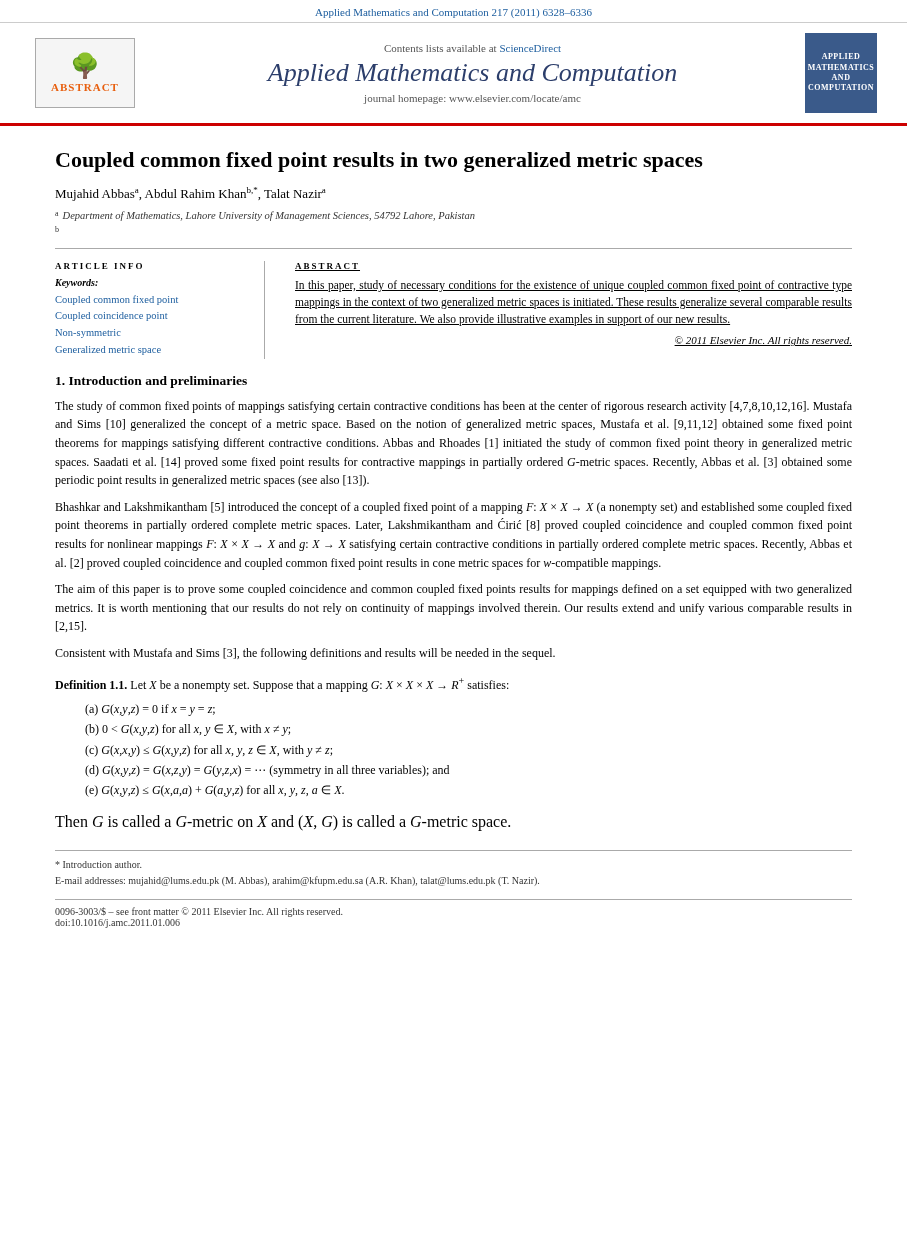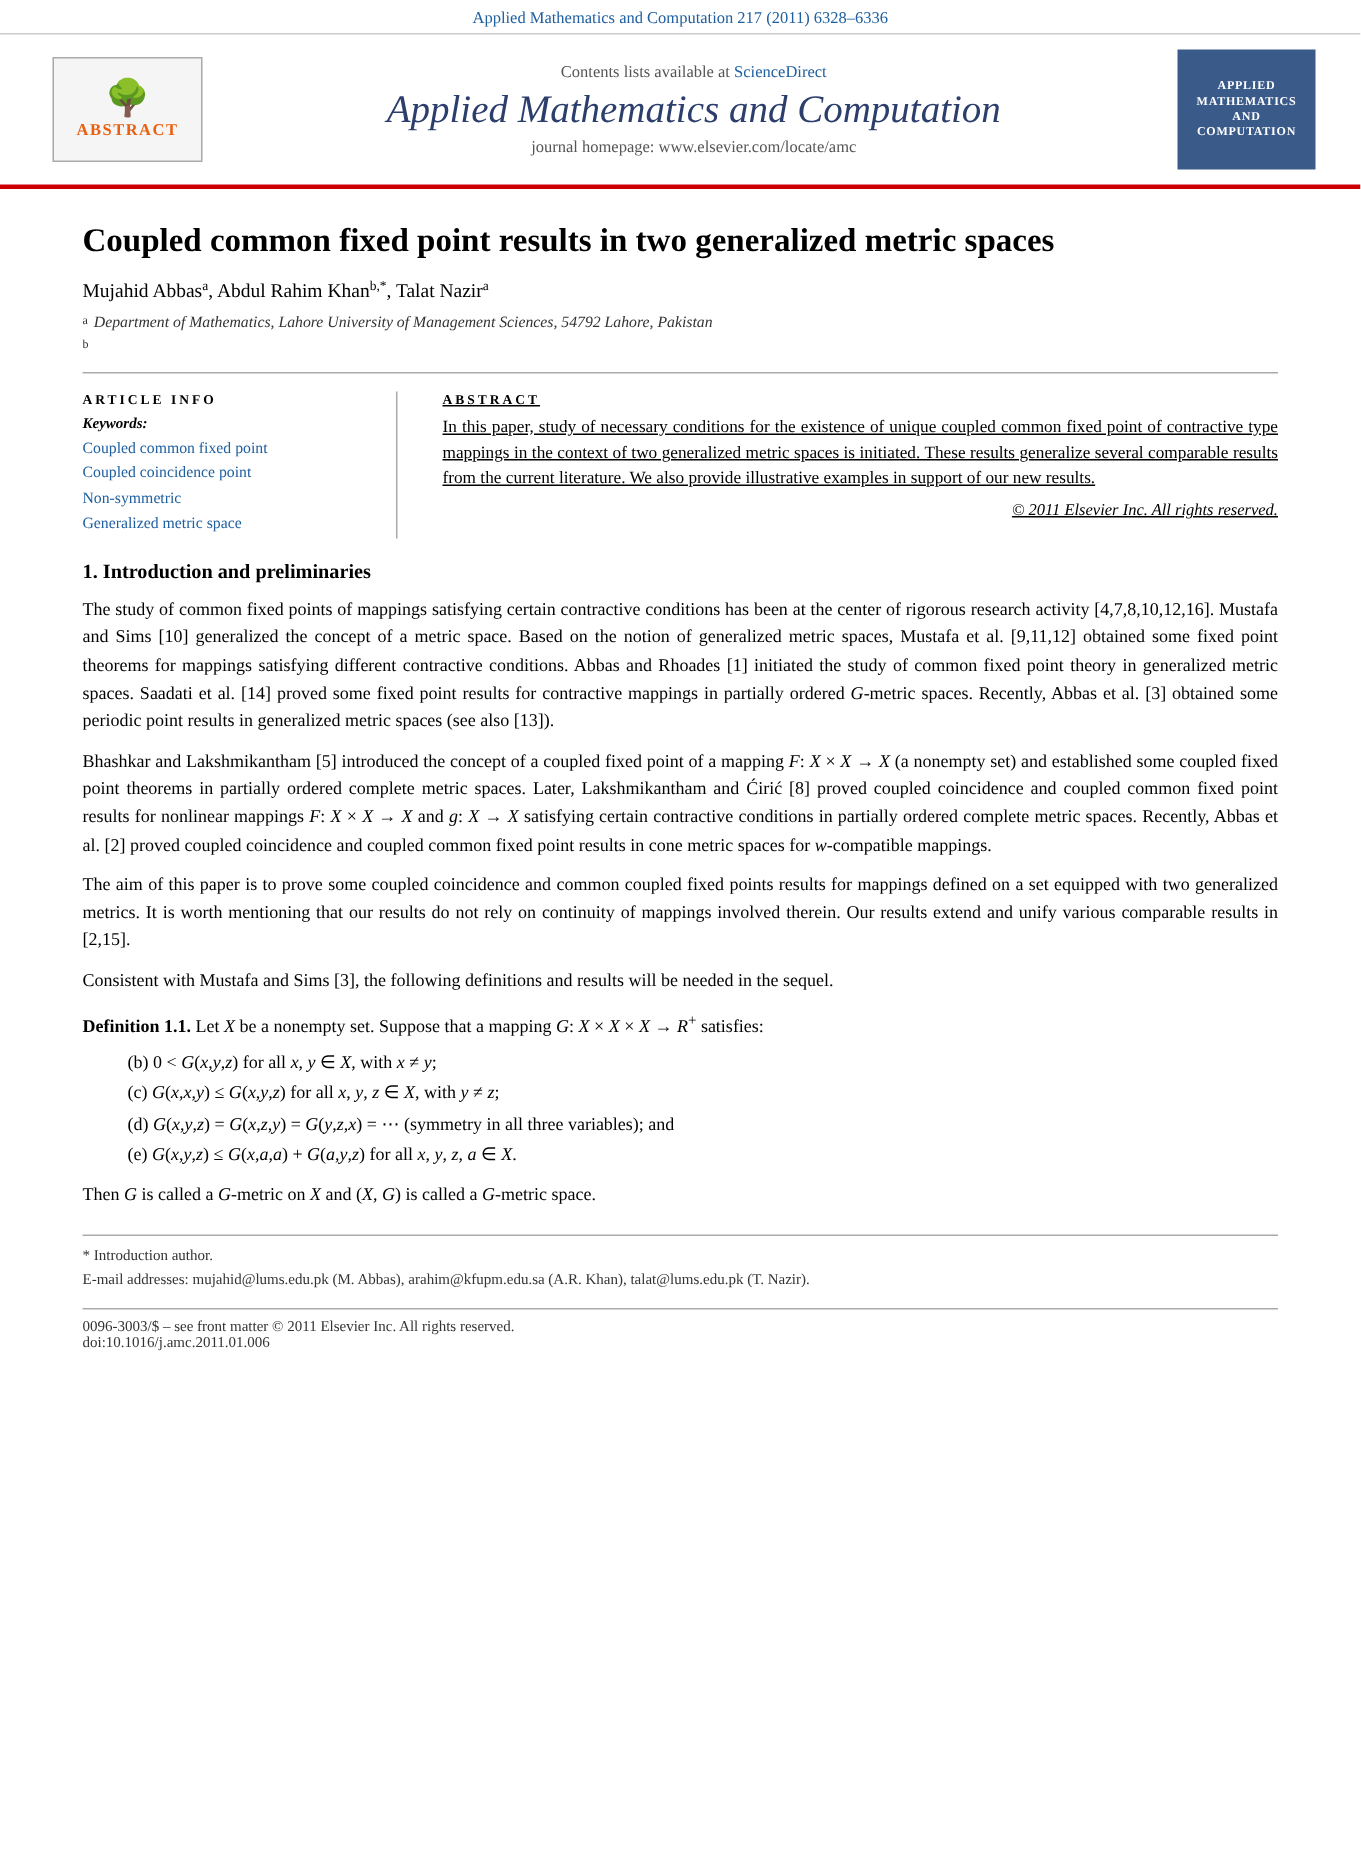--- a/index.html
+++ b/index.html
@@ -84,21 +84,21 @@
       font-weight: normal;
       margin-bottom: 4px;
     }
 
     .journal-homepage {
       font-size: 11px;
       color: #555;
     }
 
     .logo-right {
-      width: 92px;
+      width: 72px;
       height: 80px;
       background: #3a5a8a;
       display: flex;
       flex-direction: column;
       align-items: center;
       justify-content: center;
       color: #fff;
       font-size: 7px;
       text-align: center;
       padding: 4px;
@@ -238,21 +238,21 @@
       margin-left: 30px;
       margin-top: 4px;
     }
 
     .def-list-item {
       line-height: 1.7;
     }
 
     .then-line {
       margin-top: 8px;
-      font-size: 12px;
+      font-size: 16px;
     }
 
     .footer-divider {
       border-top: 1px solid #aaa;
       margin: 16px 0 6px 0;
     }
 
     .footer-notes {
       font-size: 10px;
       color: #333;
@@ -354,20 +354,21 @@
   </div>
 
   <div class="body-text">
     Consistent with Mustafa and Sims [3], the following definitions and results will be needed in the sequel.
   </div>
 
   <div class="definition-block">
     <span class="bold">Definition 1.1.</span>
     <span> Let <span class="italic">X</span> be a nonempty set. Suppose that a mapping <span class="italic">G</span>: <span class="italic">X</span> × <span class="italic">X</span> × <span class="italic">X</span> → <span class="italic">R</span><sup>+</sup> satisfies:</span>
     <div class="def-list">
+      <div class="def-list-item">(a) <span class="italic">G</span>(<span class="italic">x</span>,<span class="italic">y</span>,<span class="italic">z</span>) = 0 if <span class="italic">x</span> = <span class="italic">y</span> = <span class="italic">z</span>;</div>
       <div class="def-list-item">(b) 0 &lt; <span class="italic">G</span>(<span class="italic">x</span>,<span class="italic">y</span>,<span class="italic">z</span>) for all <span class="italic">x</span>, <span class="italic">y</span> ∈ <span class="italic">X</span>, with <span class="italic">x</span> ≠ <span class="italic">y</span>;</div>
       <div class="def-list-item">(c) <span class="italic">G</span>(<span class="italic">x</span>,<span class="italic">x</span>,<span class="italic">y</span>) ≤ <span class="italic">G</span>(<span class="italic">x</span>,<span class="italic">y</span>,<span class="italic">z</span>) for all <span class="italic">x</span>, <span class="italic">y</span>, <span class="italic">z</span> ∈ <span class="italic">X</span>, with <span class="italic">y</span> ≠ <span class="italic">z</span>;</div>
       <div class="def-list-item">(d) <span class="italic">G</span>(<span class="italic">x</span>,<span class="italic">y</span>,<span class="italic">z</span>) = <span class="italic">G</span>(<span class="italic">x</span>,<span class="italic">z</span>,<span class="italic">y</span>) = <span class="italic">G</span>(<span class="italic">y</span>,<span class="italic">z</span>,<span class="italic">x</span>) = ⋯ (symmetry in all three variables); and</div>
       <div class="def-list-item">(e) <span class="italic">G</span>(<span class="italic">x</span>,<span class="italic">y</span>,<span class="italic">z</span>) ≤ <span class="italic">G</span>(<span class="italic">x</span>,<span class="italic">a</span>,<span class="italic">a</span>) + <span class="italic">G</span>(<span class="italic">a</span>,<span class="italic">y</span>,<span class="italic">z</span>) for all <span class="italic">x</span>, <span class="italic">y</span>, <span class="italic">z</span>, <span class="italic">a</span> ∈ <span class="italic">X</span>.</div>
     </div>
     <div class="then-line">Then <span class="italic">G</span> is called a <span class="italic">G</span>-metric on <span class="italic">X</span> and (<span class="italic">X</span>, <span class="italic">G</span>) is called a <span class="italic">G</span>-metric space.</div>
   </div>
 
   <div class="footer-divider"></div>
   <div class="footer-notes">

